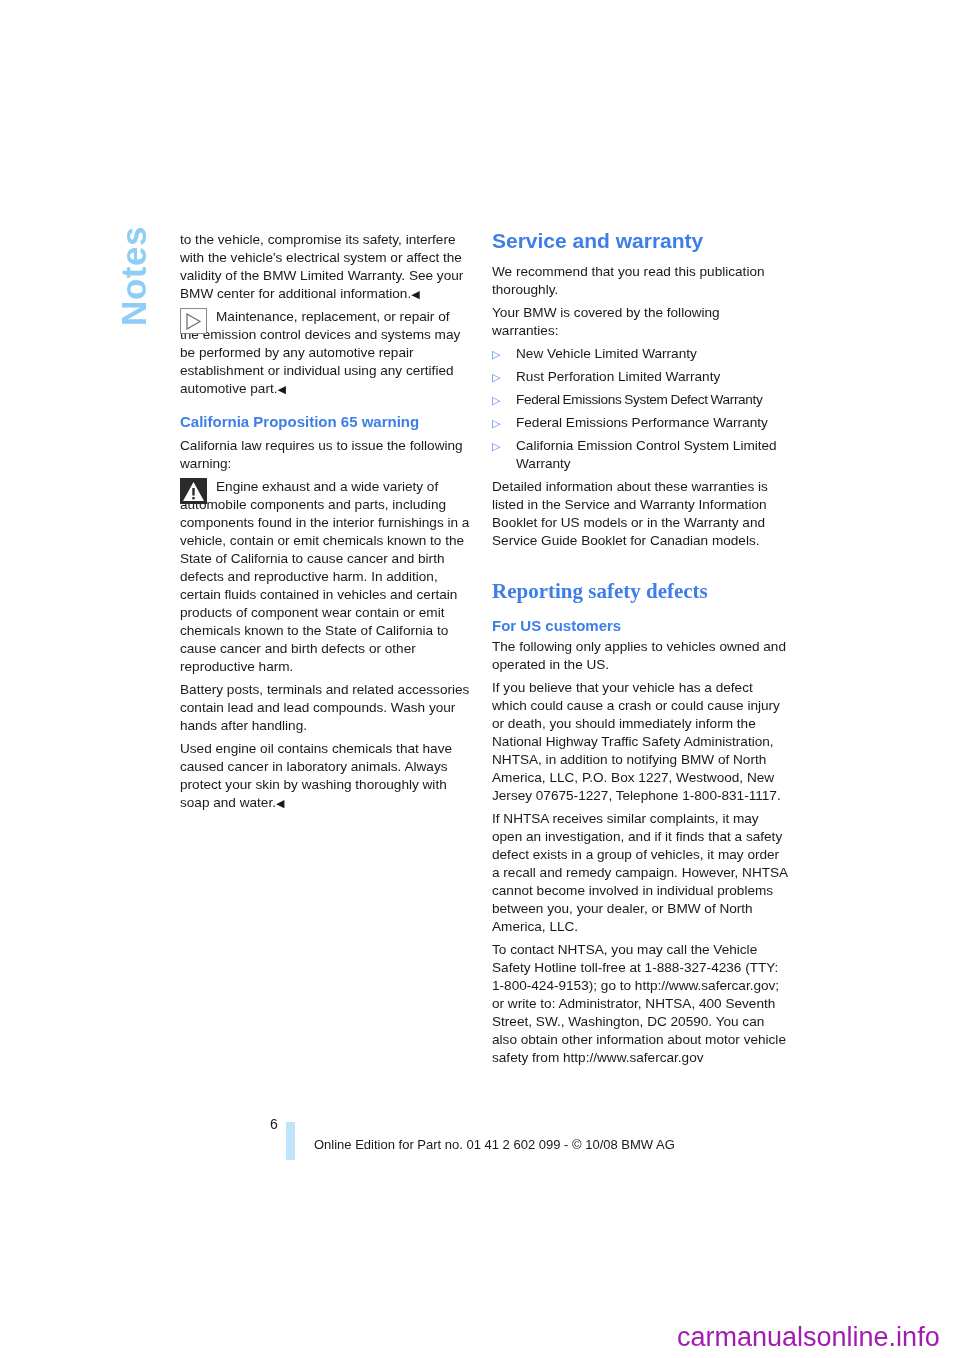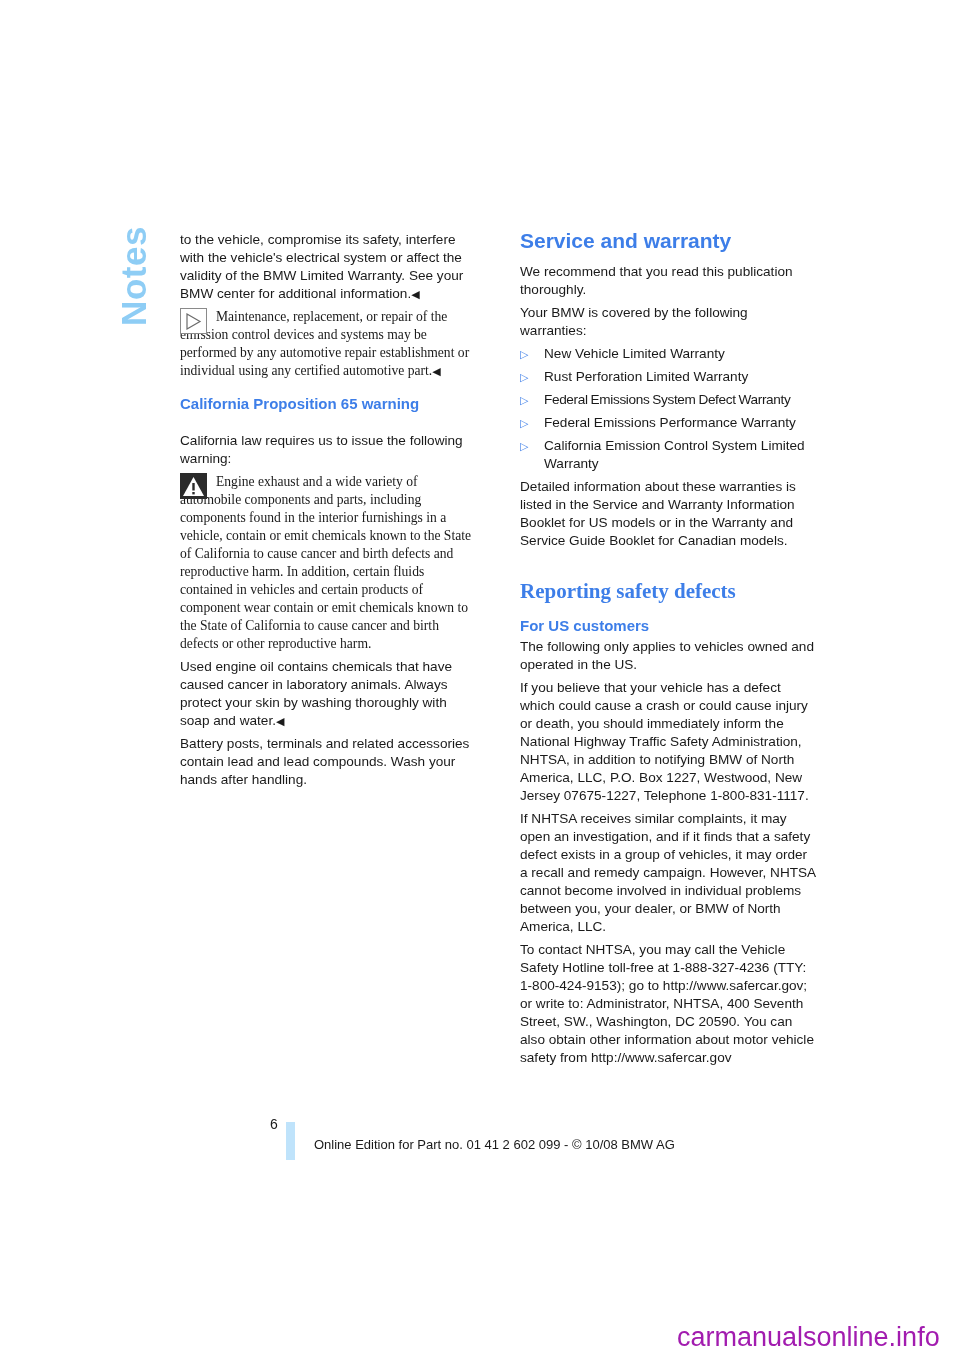--- a/index.html
+++ b/index.html
@@ -3,31 +3,31 @@
 <meta charset="utf-8">
 <style>
   html, body { margin: 0; padding: 0; background: #ffffff; }
   body { width: 960px; height: 1358px; position: relative; overflow: hidden;
          font-family: "Liberation Sans", sans-serif; color: #1a1a1a; }
   .side-title { position: absolute; left: 112px; top: 226px; width: 44px; height: 100px; }
   .side-title span { position: absolute; left: 50%; top: 50%; transform: translate(-50%,-50%) rotate(-90deg);
         font-size: 35px; font-weight: bold; color: #8ecdf5; letter-spacing: 0.5px; white-space: nowrap; }
   .col { position: absolute; top: 231px; font-size: 13.6px; line-height: 18px; }
   .col-left { left: 180px; width: 292px; }
-  .col-right { left: 520px; width: 296px; }
+  .col-right { left: 492px; width: 296px; }
   p { margin: 0 0 5px 0; }
   .nowrap-tight { letter-spacing: -0.35px; word-spacing: -0.5px; }
-  .icon-para { position: relative; text-indent: 36px; font-family: Liberation Serif, serif; }
+  .icon-para { position: relative; text-indent: 36px; }
   .icon-box { position: absolute; left: 0; top: 0; width: 27px; height: 26px; text-indent: 0; }
   .note-icon { border: 1px solid #8a8a8a; box-sizing: border-box; display: flex; align-items: center; justify-content: center; background: #fff; }
   .warn-icon { background: #2b2b2b; display: flex; align-items: center; justify-content: center; }
   .end-mark { font-size: 11px; }
   h2 { margin: 0; font-size: 21px; font-weight: bold; color: #3d7ee8; line-height: 26px; }
   h3 { margin: 0; font-size: 15px; font-weight: bold; color: #3d7ee8; line-height: 20px; }
-  .h3-left { margin-top: 14px; margin-bottom: 18px; }
+  .h3-left { margin-top: 14px; margin-bottom: 5px; }
   .h2-first { margin-top: -3px; margin-bottom: 9px; }
   .h2-second { margin-top: 28px; margin-bottom: 12px; font-family: Liberation Serif, serif; }
   .h3-right { margin-bottom: 2px; }
   ul.bullets { list-style: none; margin: 0 0 5px 0; padding: 0; }
   ul.bullets li { position: relative; padding-left: 24px; margin-bottom: 5px; }
   ul.bullets li .bullet { position: absolute; left: 0; top: 0; color: #3d7ee8; font-size: 11px; }
   .footer-page { position: absolute; left: 270px; top: 1116px; font-size: 14px; }
   .footer-bar { position: absolute; left: 286px; top: 1122px; width: 9px; height: 38px; background: #bfe3fb; }
   .footer-text { position: absolute; left: 314px; top: 1137px; font-size: 13px; color: #1a1a1a; }
   .watermark { position: absolute; left: 677px; top: 1322px; font-size: 27px; color: #a21caf; }
@@ -56,22 +56,22 @@
   <p class="icon-para">
     <span class="icon-box warn-icon">
       <svg width="23" height="21" viewBox="0 0 23 21">
           <polygon points="11.5,1 22,20 1,20" fill="#ffffff"></polygon>
           <rect x="10.3" y="7" width="2.4" height="7.5" fill="#2b2b2b"></rect>
           <rect x="10.3" y="16" width="2.4" height="2.4" fill="#2b2b2b"></rect>
         </svg>
     </span><span>Engine exhaust and a wide variety of automobile components and parts, including components found in the interior furnishings in a vehicle, contain or emit chemicals known to the State of California to cause cancer and birth defects and reproductive harm. In addition, certain fluids contained in vehicles and certain products of component wear contain or emit chemicals known to the State of California to cause cancer and birth defects or other reproductive harm.</span>
   </p>
 
+  <p>Battery posts, terminals and related accessories contain lead and lead compounds. Wash your hands after handling.</p>
   <p><span>Used engine oil contains chemicals that have caused cancer in laboratory animals. Always protect your skin by washing thoroughly with soap and water.</span><span class="end-mark">◀</span></p>
-  <p>Battery posts, terminals and related accessories contain lead and lead compounds. Wash your hands after handling.</p>
 </div>
 
 <div class="col col-right">
   <h2 class="h2-first">Service and warranty</h2>
   <p>We recommend that you read this publication thoroughly.</p>
   <p>Your BMW is covered by the following warranties:</p>
   <ul class="bullets">
     <li><span class="bullet">▷</span><span>New Vehicle Limited Warranty</span></li>
     <li><span class="bullet">▷</span><span>Rust Perforation Limited Warranty</span></li>
     <li><span class="bullet">▷</span><span class="nowrap-tight">Federal Emissions System Defect Warranty</span></li>

